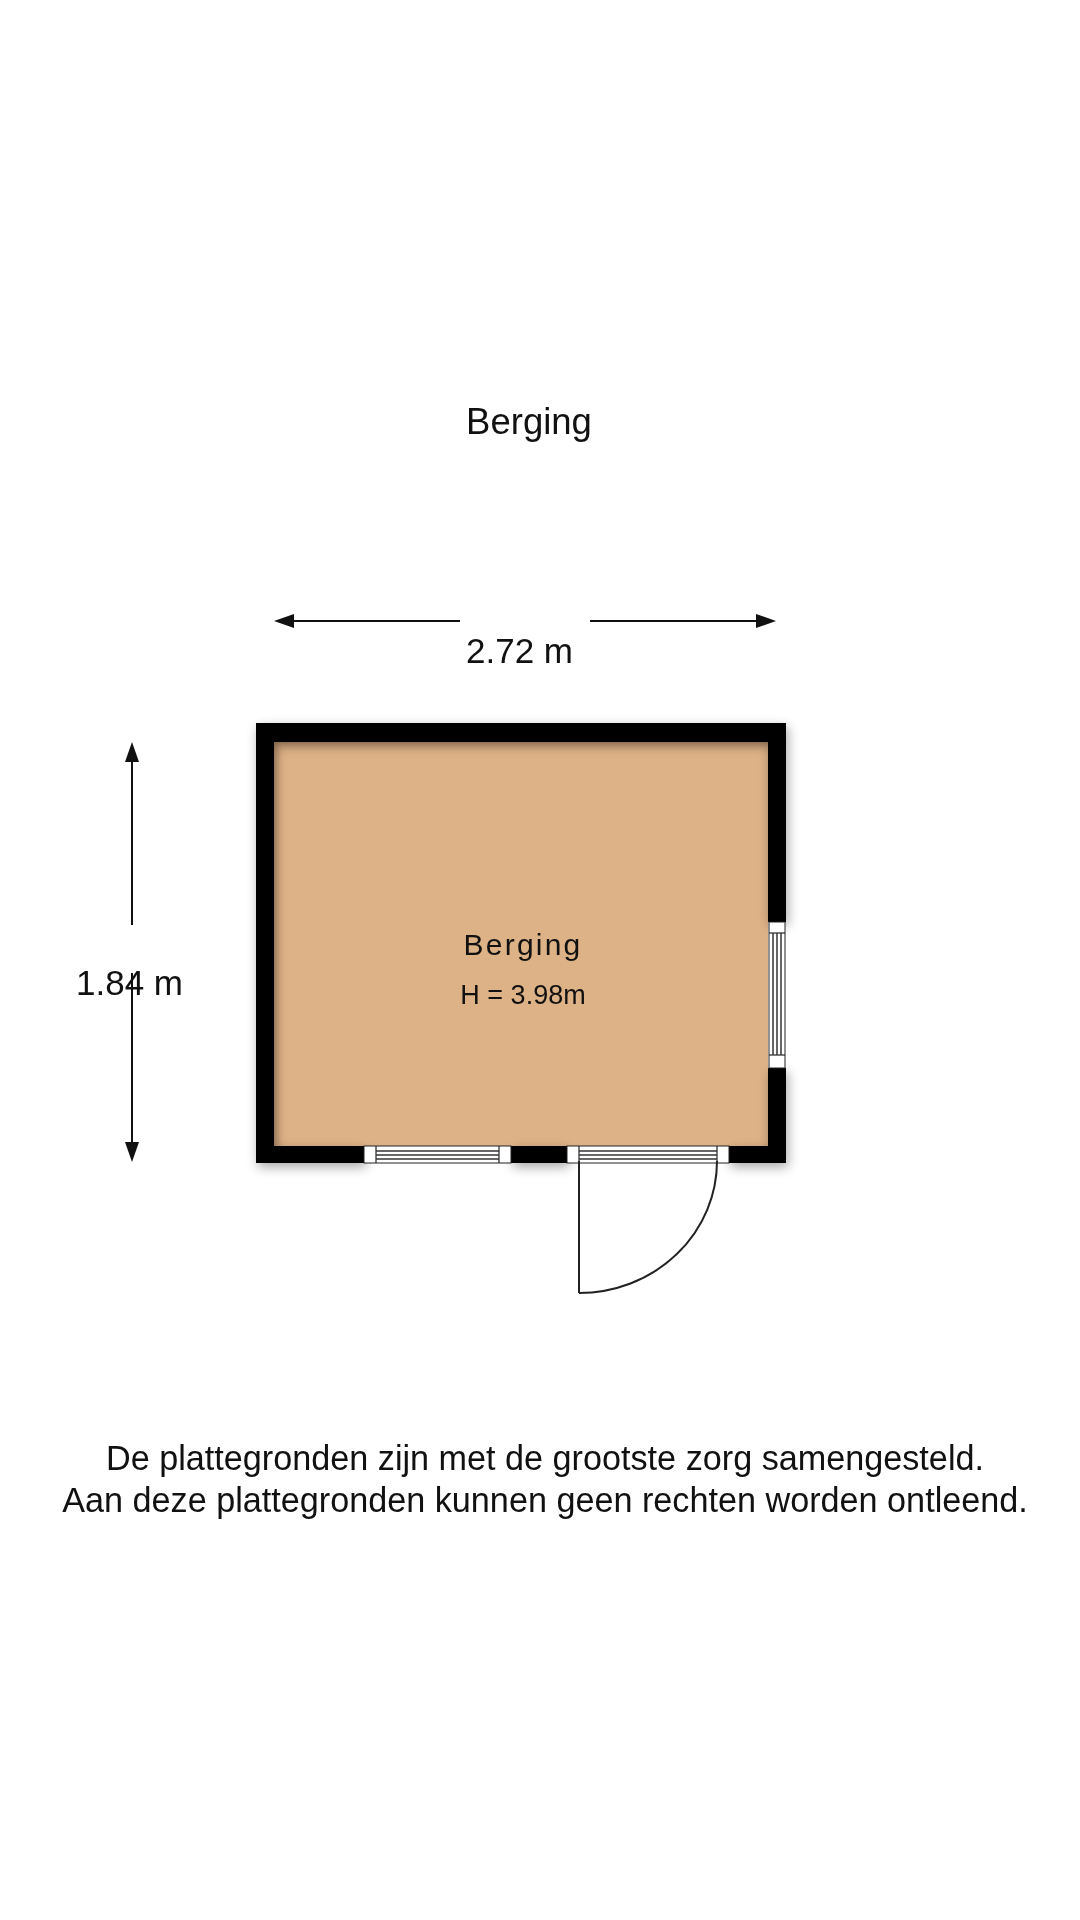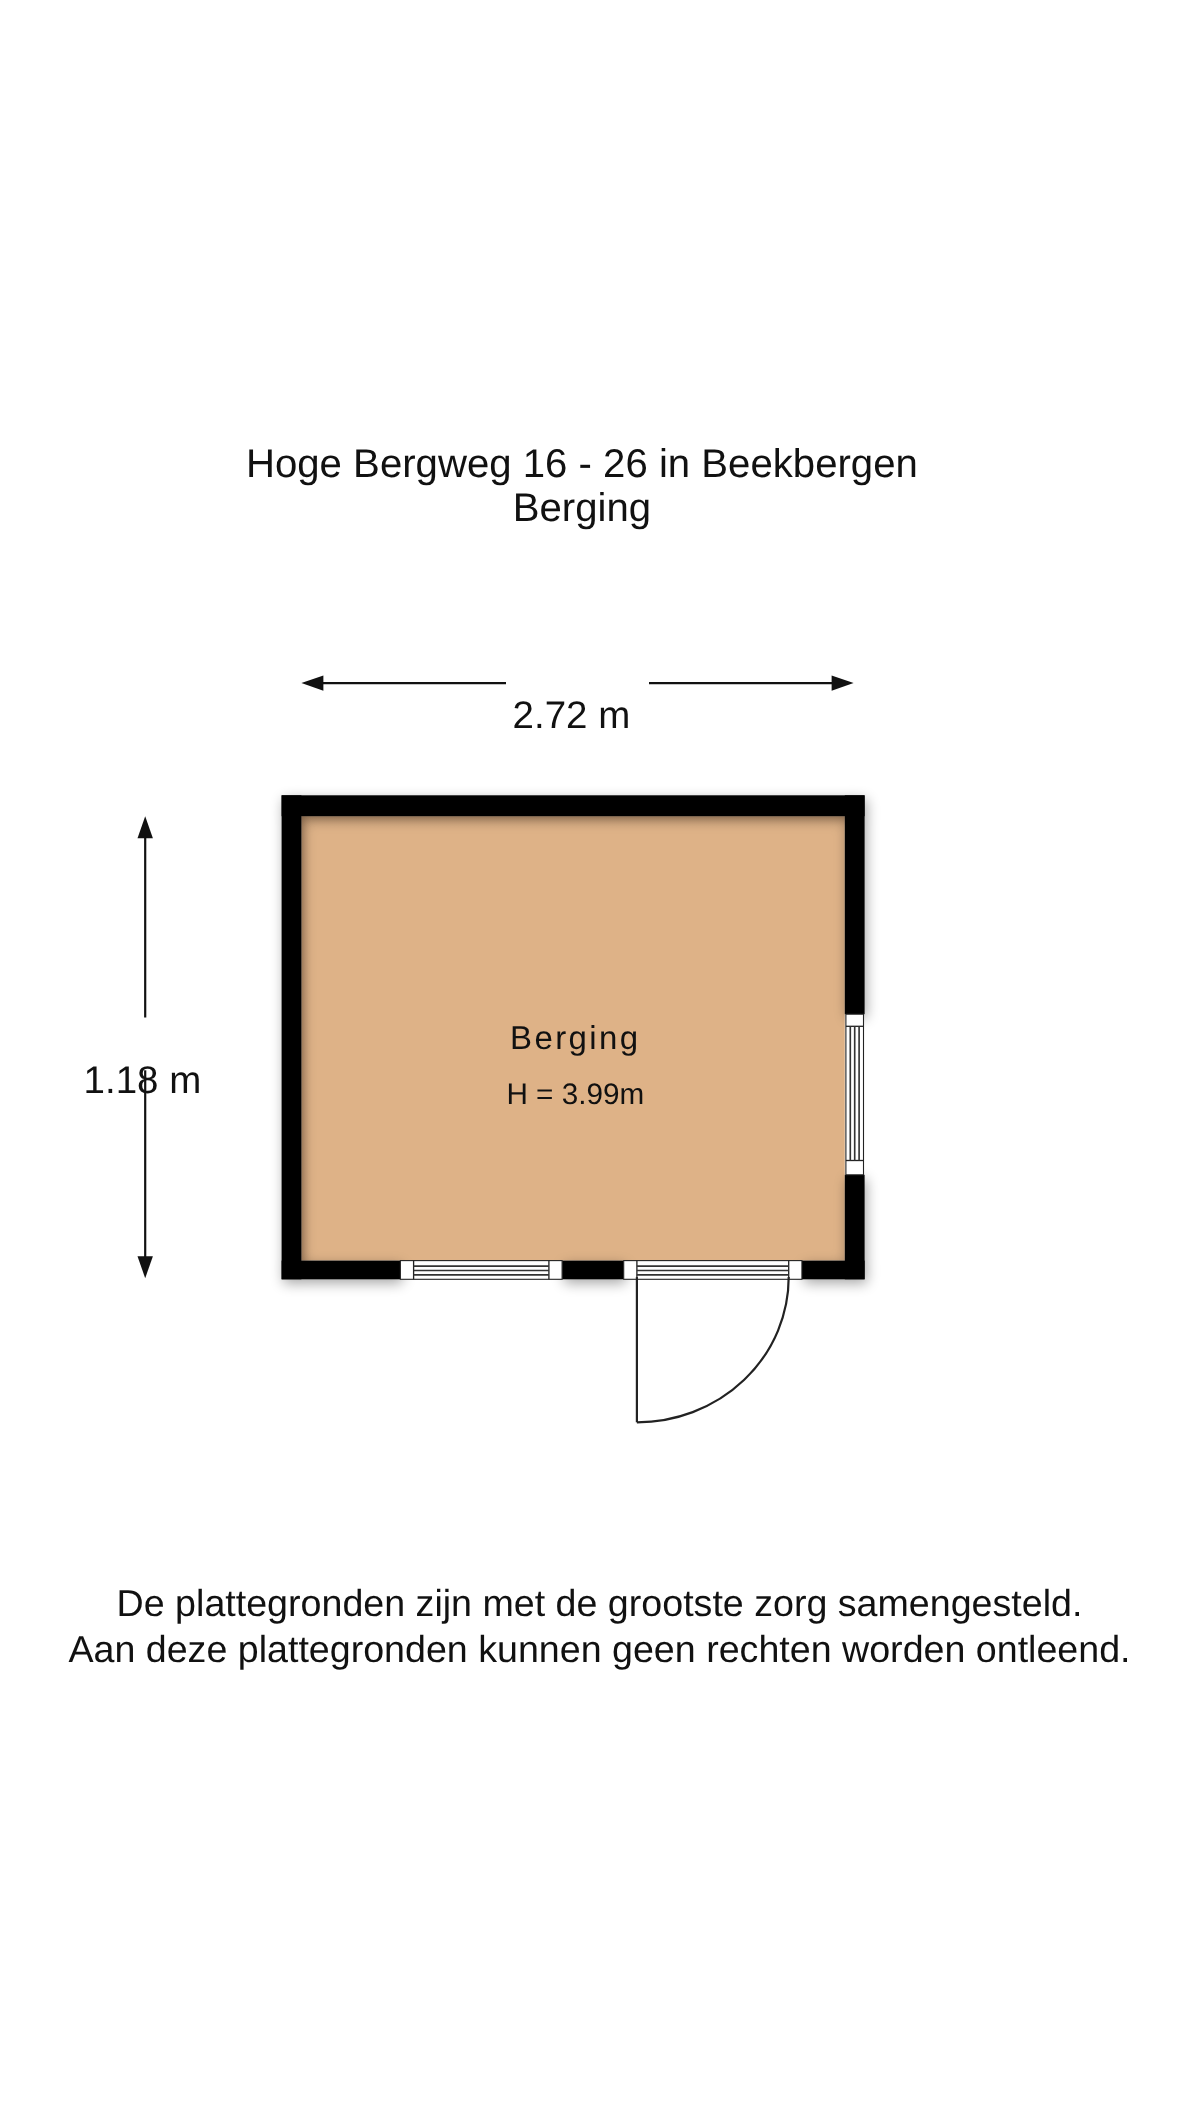--- a/index.html
+++ b/index.html
@@ -71,21 +71,20 @@
       text-align: center;
       font-size: 34.2px;
       line-height: 42px;
     }
     .disclaimer-line { display: block; white-space: nowrap; }
   </style>
 </head>
 <body>
 
 <div class="title-block">
-  <span class="title-line">Hoge Bergweg 16 - 26 in Beekbergen</span>
   <span class="title-line">Berging</span>
 </div>
 
 <svg class="plan" width="1080" height="1920" viewBox="0 0 1080 1920" xmlns="http://www.w3.org/2000/svg">
   <defs>
     <filter id="wallShadow" x="-10%" y="-10%" width="120%" height="120%">
       <feGaussianBlur in="SourceAlpha" stdDeviation="6"></feGaussianBlur>
       <feOffset dx="2" dy="4" result="blur"></feOffset>
       <feComponentTransfer>
           <feFuncA type="linear" slope="0.35"></feFuncA>
@@ -166,21 +165,21 @@
     <line x1="717" y1="1146" x2="717" y2="1163" stroke="#222" stroke-width="1.2"></line>
     <line x1="579" y1="1151" x2="717" y2="1151" stroke="#333" stroke-width="1.5"></line>
     <line x1="579" y1="1155" x2="717" y2="1155" stroke="#333" stroke-width="1.5"></line>
     <line x1="579" y1="1159" x2="717" y2="1159" stroke="#333" stroke-width="1.5"></line>
     <line x1="579" y1="1161" x2="579" y2="1293" stroke="#222" stroke-width="2"></line>
     <path d="M 579 1293 A 138 132 0 0 0 717 1161" fill="none" stroke="#222" stroke-width="2"></path>
   </g>
 </svg>
 
 <div class="dim-label dim-width">2.72 m</div>
-<div class="dim-label dim-height">1.18 m</div>
+<div class="dim-label dim-height">1.84 m</div>
 
 <div class="room-name">Berging</div>
-<div class="room-height">H = 3.99m</div>
+<div class="room-height">H = 3.98m</div>
 
 <div class="disclaimer">
   <span class="disclaimer-line">De plattegronden zijn met de grootste zorg samengesteld.</span>
   <span class="disclaimer-line">Aan deze plattegronden kunnen geen rechten worden ontleend.</span>
 </div>
 
 </body></html>

